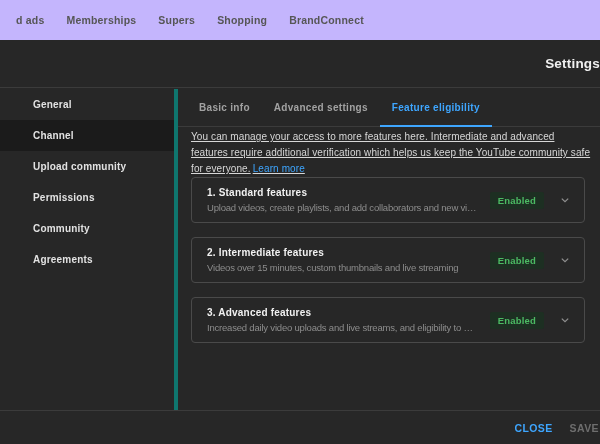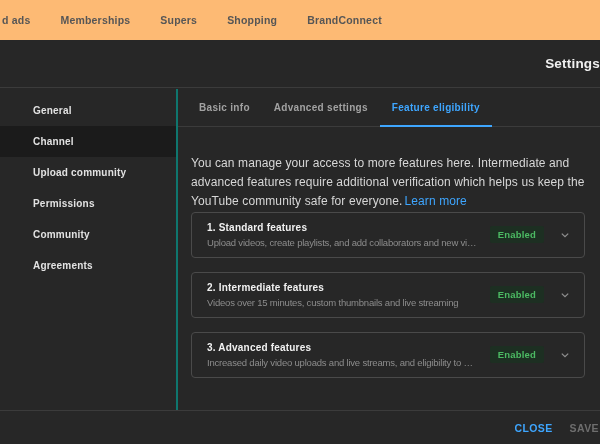--- a/index.html
+++ b/index.html
@@ -4,37 +4,37 @@
 <style>
   * { margin:0; padding:0; box-sizing:border-box; }
   html,body { background:#111; }
   .screen {
     position:relative; width:600px; height:444px; overflow:hidden;
     background:#272727; font-family:"Liberation Sans", sans-serif;
   }
   
   .topnav {
     position:absolute; top:0; left:0; right:0; height:40px;
-    background:#fdba74; display:flex; align-items:center; gap:30px; padding-left:2px;
+    background:#c4b5fd; display:flex; align-items:center; gap:22px; padding-left:16px;
   }
   .topnav .nav-item {
     font-size:10.5px; font-weight:600; color:#565656; letter-spacing:0.2px;
     white-space:nowrap; cursor:pointer;
   }
   
   .dialog { position:absolute; top:40px; left:0; right:0; bottom:0; background:#272727; }
   .dialog-header {
     height:48px; display:flex; align-items:center; padding-left:33px;
     border-bottom:1px solid #3b3b3b;
     justify-content:flex-end;
   }
   .dialog-title { font-size:13.5px; font-weight:600; color:#f1f1f1; letter-spacing:0.2px; }
   .dialog-body { position:absolute; top:49px; left:0; right:0; bottom:34px; display:flex; }
   
-  .sidebar { width:178px; flex:0 0 178px; border-right:2px solid #0f766e; padding-top:6px; }
+  .sidebar { width:178px; flex:0 0 178px; border-right:4px solid #0f766e; padding-top:0; }
   .side-item {
     height:31px; line-height:31px; padding-left:33px;
     font-size:10px; font-weight:600; color:#e2e2e2; letter-spacing:0.2px; cursor:pointer;
     white-space:nowrap;
   }
   .side-item.selected { background:#1b1b1b; }
   
   .content { flex:1; min-width:0; padding:0 15px 0 13px; }
   .tabs {
     display:flex; height:38px; align-items:stretch;
@@ -44,22 +44,23 @@
   .tab {
     padding:0 12px; display:flex; align-items:center; position:relative;
     font-size:10px; font-weight:600; color:#a2a2a2; letter-spacing:0.3px;
     cursor:pointer; white-space:nowrap;
   }
   .tab.active { color:#3ea6ff; }
   .tab.active::after {
     content:""; position:absolute; left:0; right:0; bottom:-1px; height:2px; background:#3ea6ff;
   }
   .intro {
-    margin-top:27px; width:400px; font-size:12px; line-height:1.6; color:#d7d7d7;
+    margin-top:2px; width:400px; font-size:10px; line-height:1.6; color:#d7d7d7;
     letter-spacing:0.1px;
+    text-decoration:underline;
   }
   .learn-more { color:#3ea6ff; cursor:pointer; text-decoration:none; margin-left:2px; white-space:nowrap; }
   .cards { }
   .card {
     height:46px; border:1px solid #4a4a4a; border-radius:4px;
     display:flex; align-items:center; padding:0 10px 0 15px; margin-bottom:14px;
     background:#272727; cursor:pointer;
   }
   .card-text { flex:1; min-width:0; }
   .card-title { font-size:10px; font-weight:700; color:#f1f1f1; letter-spacing:0.2px; margin-bottom:4px; white-space:nowrap; }

